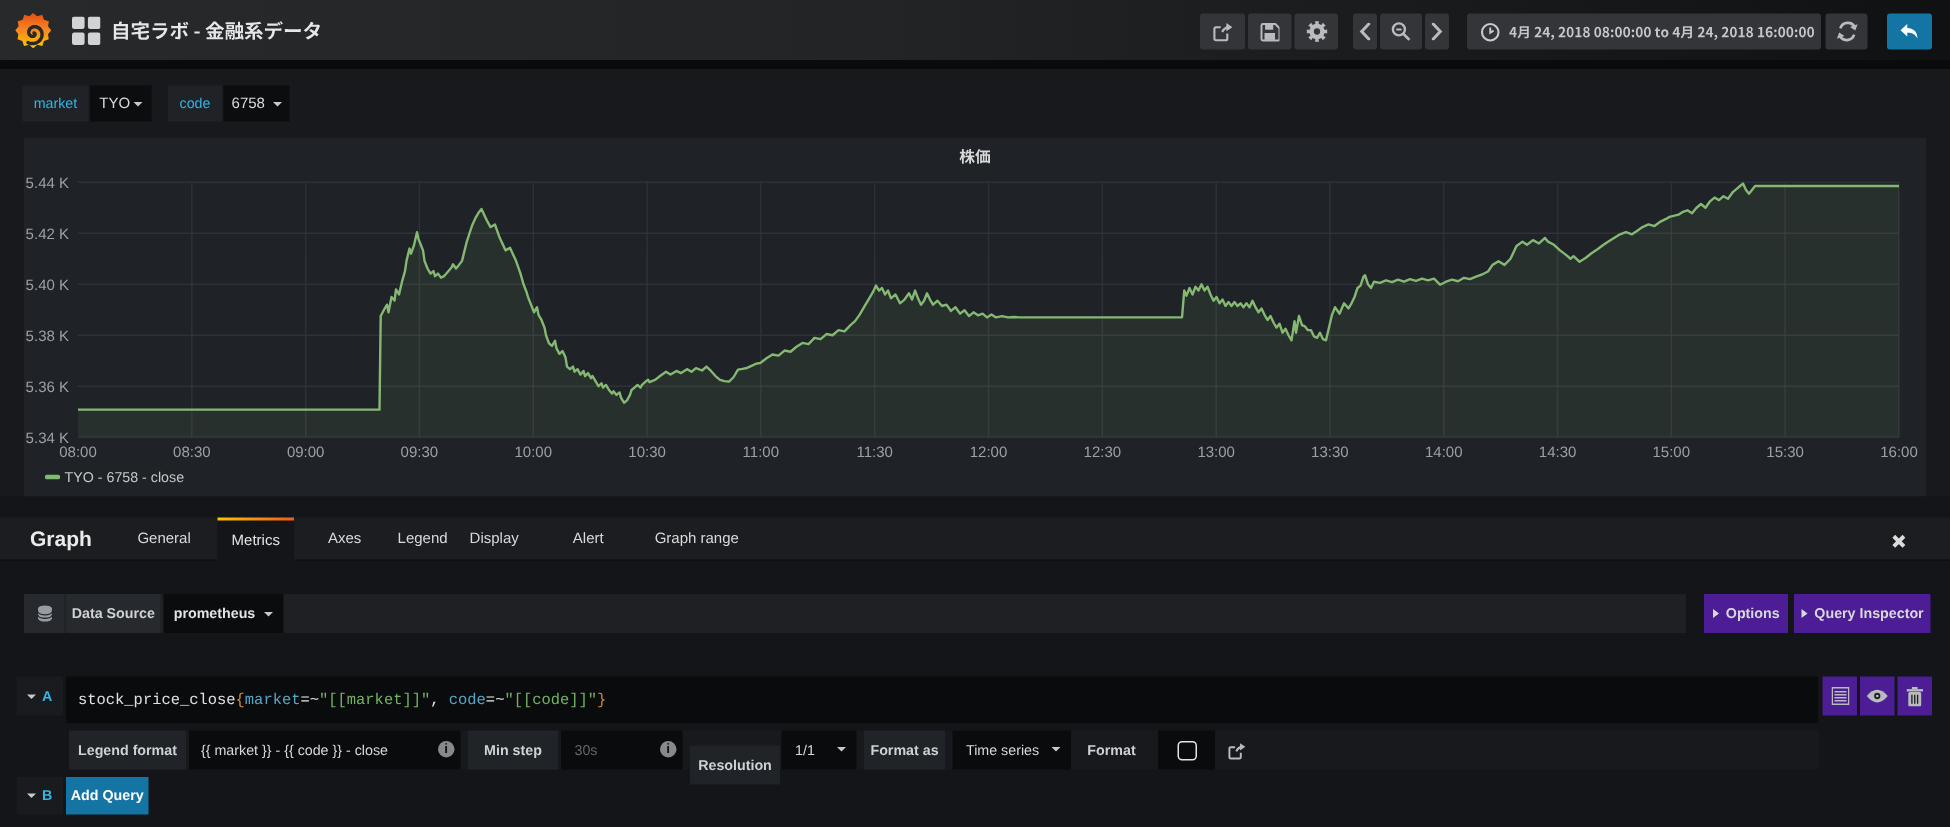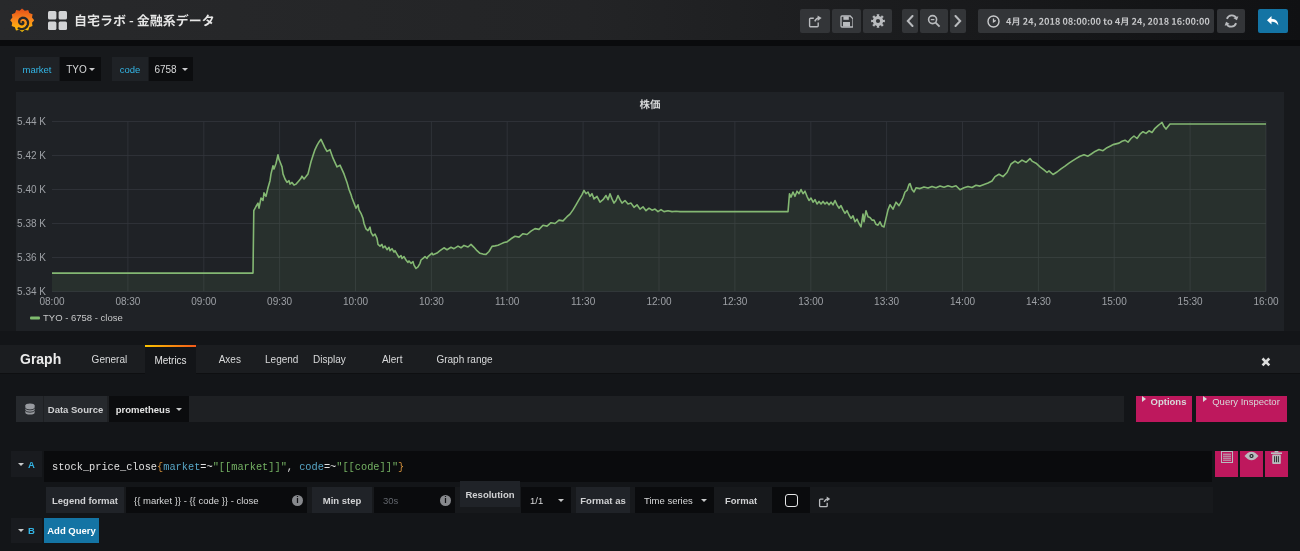--- a/index.html
+++ b/index.html
@@ -1,21 +1,21 @@
 <!DOCTYPE html>
 <html><head><meta charset="utf-8">
 <style>
 *{margin:0;padding:0;box-sizing:border-box}
 html,body{width:1300px;height:551px;background:#17191c;font-family:"Liberation Sans",sans-serif;overflow:hidden}
 .a{position:absolute}
 #stage{position:relative;width:1300px;height:551px}
 .nbtn{position:absolute;top:9px;height:24px;background:#333538;border-radius:2px;display:flex;align-items:center;justify-content:center;white-space:nowrap}
 .lbl{position:absolute;background:#202328;color:#d0d1d3;font-size:9.5px;font-weight:700;display:flex;align-items:center;justify-content:center;white-space:nowrap}
 .inp{position:absolute;background:#0a0b0d;color:#d8d9da;font-size:9.5px;display:flex;align-items:center;white-space:nowrap}
-.ibtn{position:absolute;background:#be185d;display:flex;justify-content:center;white-space:nowrap}
+.ibtn{position:absolute;background:#4c1d95;display:flex;align-items:center;justify-content:center;white-space:nowrap}
 </style></head><body>
 <div id="stage">
 <div class="a" style="left:0;top:0;width:1300px;height:40px;background:linear-gradient(to right,#28292b 0%,#232426 45%,#101113 100%)"></div>
 <div class="a" style="left:0;top:40px;width:1300px;height:6px;background:#0a0b0d"></div>
 <div class="a" style="left:10px;top:8px"><svg width="24" height="26" viewBox="0 0 24 26" style="">
         <defs>
           <linearGradient id="lg" x1="50%" y1="0%" x2="50%" y2="100%">
             <stop offset="0%" stop-color="#e44e17"></stop>
             <stop offset="45%" stop-color="#f8821e"></stop>
             <stop offset="100%" stop-color="#fdc903"></stop>
@@ -182,21 +182,21 @@
         <path d="M1.4 2.6 v6.8 a4.6 2 0 0 0 9.2 0 v-6.8" fill="#989ba0"></path>
         <path d="M1.4 4.9 a4.6 2 0 0 0 9.2 0 M1.4 7.2 a4.6 2 0 0 0 9.2 0" fill="none" stroke="#26292d" stroke-width="0.9"></path>
       </svg>
     </div>
 <div class="a" style="left:44px;top:396px;width:63px;height:26px;background:#26292d;color:#d0d1d3;font-size:9.5px;font-weight:700;display:flex;align-items:center;justify-content:center;white-space:nowrap">Data Source</div>
 <div class="a" style="left:109px;top:396px;width:80px;height:26px;background:#0b0c0e;color:#e3e3e3;font-size:9.5px;font-weight:700;display:flex;align-items:center;justify-content:center;gap:6px">
       <span>prometheus</span>
       <span style="display:inline-block;width:0;height:0;border-left:3.5px solid transparent;border-right:3.5px solid transparent;border-top:3.5px solid #c8c9ca;vertical-align:middle"></span>
     </div>
 <div class="ibtn" style="left:1136px;top:396px;width:56px;height:26px;color:#d8d9da;font-size:9.5px;font-weight:700"><span style="display:inline-block;width:0;height:0;border-top:3.5px solid transparent;border-bottom:3.5px solid transparent;border-left:4.5px solid #d8d9da;vertical-align:middle;margin-right:5px"></span>Options</div>
-<div class="ibtn" style="left:1196px;top:396px;width:91px;height:26px;color:#d8d9da;font-size:9.5px;font-weight:400"><span style="display:inline-block;width:0;height:0;border-top:3.5px solid transparent;border-bottom:3.5px solid transparent;border-left:4.5px solid #d8d9da;vertical-align:middle;margin-right:5px"></span>Query Inspector</div>
+<div class="ibtn" style="left:1196px;top:396px;width:91px;height:26px;color:#d8d9da;font-size:9.5px;font-weight:700"><span style="display:inline-block;width:0;height:0;border-top:3.5px solid transparent;border-bottom:3.5px solid transparent;border-left:4.5px solid #d8d9da;vertical-align:middle;margin-right:5px"></span>Query Inspector</div>
 <div class="a" style="left:11px;top:451px;width:31px;height:26px;background:#191b1f;display:flex;align-items:center;justify-content:center;gap:4px">
       <span style="display:inline-block;width:0;height:0;border-left:3.5px solid transparent;border-right:3.5px solid transparent;border-top:3.5px solid #c8c9ca;vertical-align:middle"></span>
       <span style="color:#33b5e5;font-size:9.5px;font-weight:700">A</span>
     </div>
 <div class="a" style="left:44px;top:451px;width:1168px;height:31px;background:#0a0b0d;display:flex;align-items:center">
       <span style="font-family:'Liberation Mono',monospace;font-size:10.3px;margin-left:8px"><span style="color:#e0e0e0">stock_price_close</span><span style="color:#cf8d3a">{</span><span style="color:#58a6c6">market</span><span style="color:#e0e0e0">=~</span><span style="color:#74b163">"[[market]]"</span><span style="color:#e0e0e0">, </span><span style="color:#58a6c6">code</span><span style="color:#e0e0e0">=~</span><span style="color:#74b163">"[[code]]"</span><span style="color:#cf8d3a">}</span></span>
     </div>
 <div class="ibtn" style="left:1215px;top:451px;width:23px;height:26px">
       <svg width="12" height="12" viewBox="0 0 12 12" style="">
         <rect x="0.5" y="0.5" width="11" height="11" fill="none" stroke="#b9bbbe" stroke-width="1"></rect>
@@ -225,21 +225,21 @@
 <div class="lbl" style="left:46px;top:487px;width:78px;height:26px">Legend format</div>
 <div class="inp" style="left:126px;top:487px;width:181px;height:26px">
       <span style="margin-left:8px;font-size:9.5px">{{ market }} - {{ code }} - close</span>
       <span style="position:absolute;right:4px"><span style="display:inline-block;width:11px;height:11px;border-radius:50%;background:#87898d;color:#121316;font-size:9px;font-weight:700;line-height:11px;text-align:center;vertical-align:middle">i</span></span>
     </div>
 <div class="lbl" style="left:312px;top:487px;width:60px;height:26px">Min step</div>
 <div class="inp" style="left:374px;top:487px;width:81px;height:26px;color:#63676d">
       <span style="margin-left:9px">30s</span>
       <span style="position:absolute;right:4px"><span style="display:inline-block;width:11px;height:11px;border-radius:50%;background:#87898d;color:#121316;font-size:9px;font-weight:700;line-height:11px;text-align:center;vertical-align:middle">i</span></span>
     </div>
-<div class="lbl" style="left:460px;top:481px;width:60px;height:26px">Resolution</div>
+<div class="lbl" style="left:460px;top:497px;width:60px;height:26px">Resolution</div>
 <div class="inp" style="left:521px;top:487px;width:50px;height:26px">
       <span style="margin-left:9px">1/1</span>
       <span style="position:absolute;right:7px"><span style="display:inline-block;width:0;height:0;border-left:3.5px solid transparent;border-right:3.5px solid transparent;border-top:3.5px solid #c8c9ca;vertical-align:middle"></span></span>
     </div>
 <div class="lbl" style="left:576px;top:487px;width:54px;height:26px">Format as</div>
 <div class="inp" style="left:635px;top:487px;width:79px;height:26px">
       <span style="margin-left:9px">Time series</span>
       <span style="position:absolute;right:7px"><span style="display:inline-block;width:0;height:0;border-left:3.5px solid transparent;border-right:3.5px solid transparent;border-top:3.5px solid #c8c9ca;vertical-align:middle"></span></span>
     </div>
 <div class="lbl" style="left:722px;top:487px;width:38px;height:26px;background:#17191c">Format</div>

